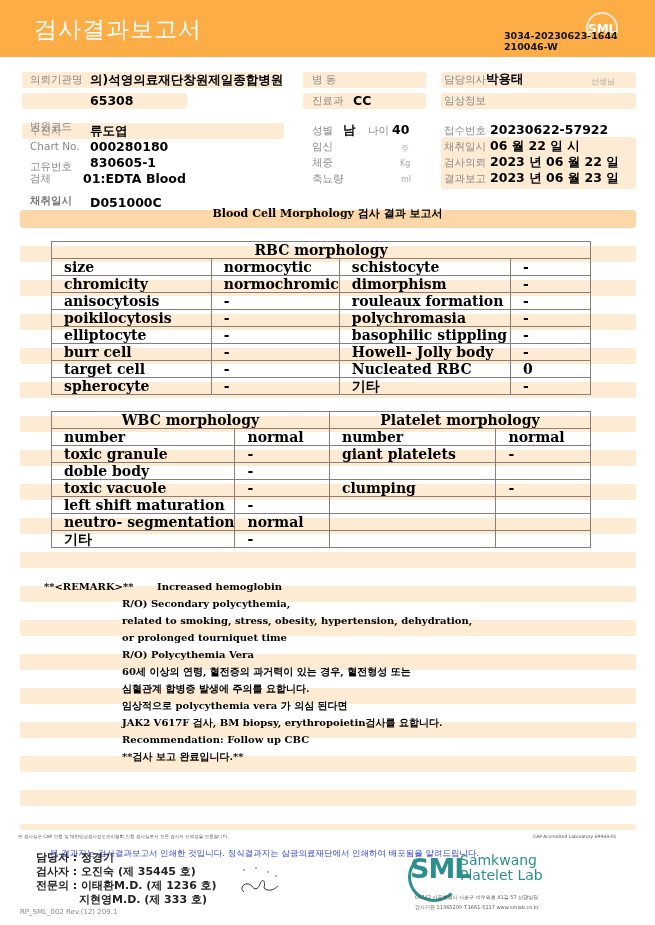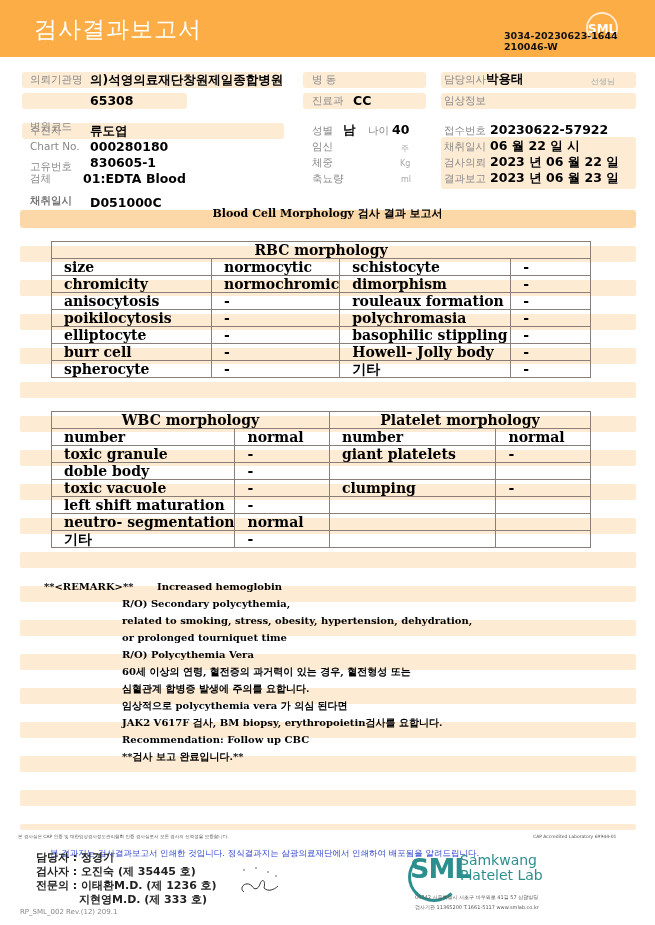--- a/index.html
+++ b/index.html
@@ -159,20 +159,26 @@
         <td>basophilic stippling</td>
         <td>-</td>
       </tr>
       <tr>
         <td>burr cell</td>
         <td>-</td>
         <td>Howell- Jolly body</td>
         <td>-</td>
       </tr>
       <tr>
+        <td>target cell</td>
+        <td>-</td>
+        <td>Nucleated RBC</td>
+        <td>0</td>
+      </tr>
+      <tr>
         <td>spherocyte</td>
         <td>-</td>
         <td>기타</td>
         <td>-</td>
       </tr>
     </tbody>
 </table>
 
 <table style="left:51px;top:411px;width:540px;">
   <colgroup>

